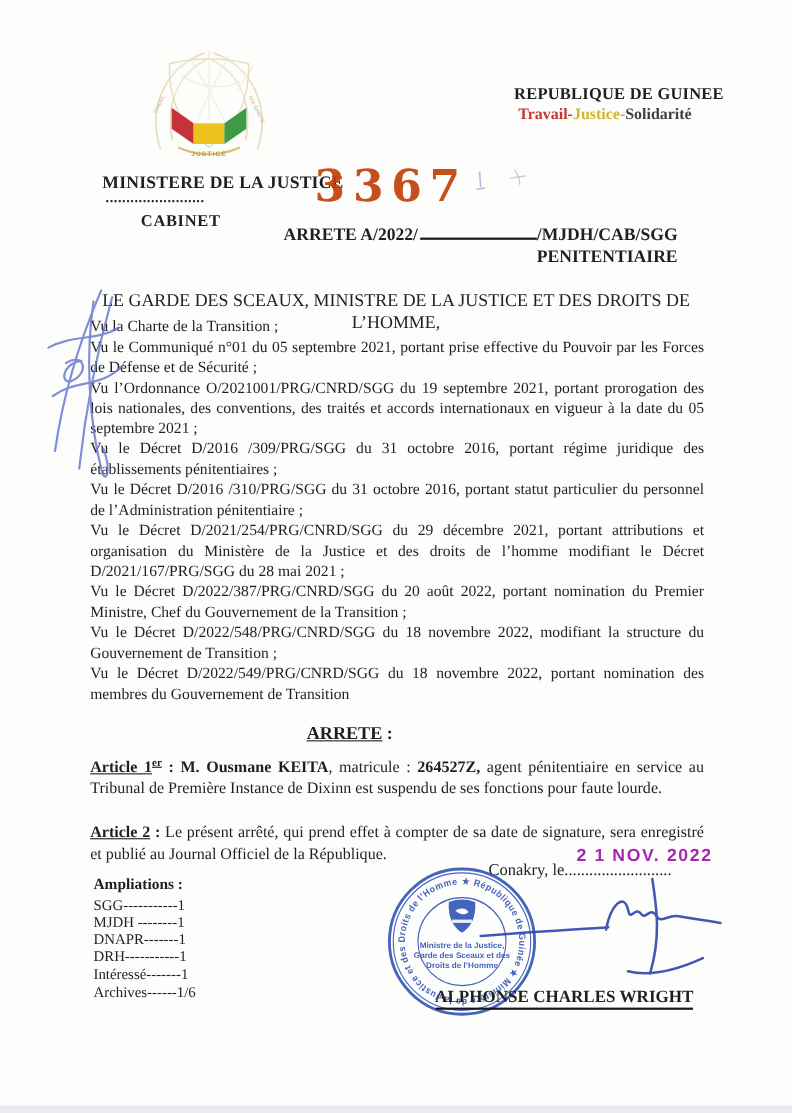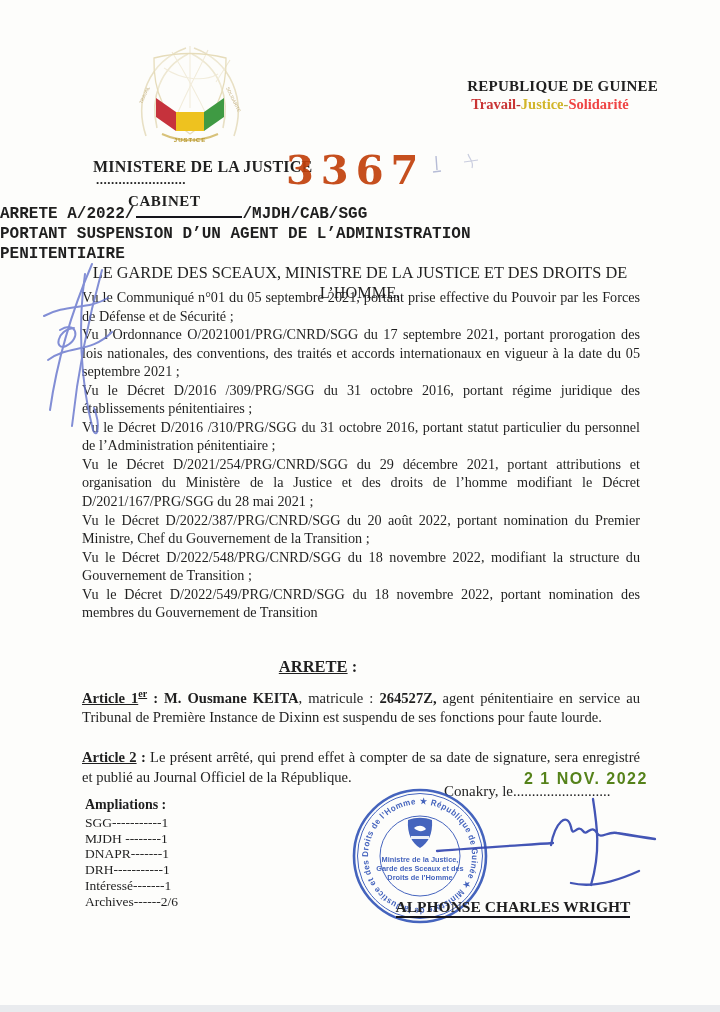--- a/index.html
+++ b/index.html
@@ -16,39 +16,39 @@
   .motto{font-size:14.5px;margin-top:1px;font-weight:bold;}
   .ministry{left:93px;top:158px;font-weight:bold;font-size:16px;letter-spacing:.2px;}
   .hdots{left:96px;top:172px;font-weight:bold;font-size:13px;letter-spacing:.5px;color:#222;}
   .cabinet{left:128px;top:193px;font-weight:bold;font-size:15px;letter-spacing:.6px;}
   .stampnum{
     left:286px;top:146px;font-family:"DejaVu Serif", serif;font-weight:bold;
     font-size:40px;letter-spacing:7px;color:#c2410c;opacity:.92;
   }
   .stray-marks{left:428px;top:150px;width:60px;height:40px;}
   
-  .title-block{left:0;top:203px;width:616px;text-align:left;font-weight:bold;font-size:16px;line-height:20px;font-family:Liberation Mono, monospace;}
+  .title-block{left:0;top:203px;width:616px;text-align:right;font-weight:bold;font-size:16px;line-height:20px;}
   .blank{display:inline-block;width:106px;height:13px;border-bottom:2px solid #15151b;margin:0 0 0 2px;}
   .addressee{left:60px;top:263px;width:600px;text-align:center;font-weight:normal;font-size:16.3px;line-height:19.5px;}
   
   .preamble{left:82px;top:288px;width:558px;font-size:14.2px;line-height:18.55px;text-align:justify;}
   .preamble p{margin:0;}
   .order-line{left:0;top:657px;width:636px;text-align:center;font-weight:bold;font-size:16.5px;}
   .order-line .u{text-decoration:underline;}
   .article{left:82px;width:558px;font-size:14.6px;line-height:19.5px;text-align:justify;}
   .art1{top:684px;}
   .art2{top:748px;font-family:Liberation Serif, serif;}
   .art-label{font-weight:bold;text-decoration:underline;}
   .art-bold{font-weight:bold;}
   sup{font-size:10px;}
   
   .dateline{left:444px;top:783px;font-size:15px;white-space:nowrap;}
   .date-stamp{
     left:524px;top:770px;font-family:"Liberation Sans", sans-serif;font-weight:bold;
-    font-size:16px;letter-spacing:1.5px;color:#4d7c0f;opacity:.95;white-space:nowrap;
+    font-size:16px;letter-spacing:1.5px;color:#a21caf;opacity:.95;white-space:nowrap;
   }
   .ampliations{left:85px;top:797px;font-size:13.5px;line-height:15.8px;}
   .ampliations .amp-label{font-weight:bold;font-size:14px;margin-bottom:2px;}
   .ampliations p{margin:0;}
   .round-stamp{left:350px;top:786px;width:140px;height:140px;opacity:.88;}
   .signature{left:425px;top:793px;width:240px;height:105px;}
   .signer{
     left:378px;top:898px;width:270px;text-align:center;font-weight:bold;font-size:15.5px;
     border-bottom:0;
   }
@@ -83,49 +83,49 @@
     </g>
     <path d="M50 96 C 68 104, 88 104, 106 96" stroke="#d8c27a" stroke-width="2" fill="none"></path>
     <text x="78" y="104" text-anchor="middle" font-family="Liberation Sans, sans-serif" font-size="6" font-weight="bold" fill="#b99a33" letter-spacing="1">JUSTICE</text>
     <text x="30" y="66" font-family="Liberation Sans, sans-serif" font-size="4.6" fill="#c5b282" transform="rotate(-64 30 66)">TRAVAIL</text>
     <text x="114" y="50" font-family="Liberation Sans, sans-serif" font-size="4.6" fill="#c5b282" transform="rotate(64 114 50)">SOLIDARITE</text>
   </svg>
 
   <div class="abs republic">
     <div class="rep-title">REPUBLIQUE DE GUINEE</div>
     <div class="motto">
-      <span style="color:#c93434">Travail</span><span style="color:#b03030">-</span><span style="color:#d2b52a">Justice</span><span style="color:#b9ae3c">-</span><span style="color:#ef4444">Solidarité</span>
+      <span style="color:#c93434">Travail</span><span style="color:#b03030">-</span><span style="color:#d2b52a">Justice</span><span style="color:#b9ae3c">-</span><span style="color:#404040">Solidarité</span>
     </div>
   </div>
 
   <div class="abs ministry">MINISTERE DE LA JUSTICE</div>
   <div class="abs hdots">........................</div>
   <div class="abs cabinet">CABINET</div>
   <div class="abs stampnum">3367</div>
 
   <svg class="abs stray-marks" viewBox="0 0 60 40">
     <path d="M8 6 L 9 20 M5 22 L 13 21" stroke="#7b86b8" stroke-width="1.4" fill="none" opacity=".55"></path>
     <path d="M40 4 C 42 10, 46 12, 44 18 M36 12 L 50 10" stroke="#8a93bd" stroke-width="1.2" fill="none" opacity=".45"></path>
   </svg>
 
   <div class="abs title-block">
     <div><span>ARRETE A/2022/</span><span class="blank"></span><span>/MJDH/CAB/SGG</span></div>
-    <div>PORTANT SUSPENSION D’UN AGENT DE L’ADMINISTRATION</div>
     <div>PENITENTIAIRE</div>
   </div>
 
   <div class="abs addressee">LE GARDE DES SCEAUX, MINISTRE DE LA JUSTICE ET DES DROITS DE L’HOMME,</div>
 
   <div class="abs preamble">
 
+      <p class="vu">Vu la Charte de la Transition ;</p>
 
 
       <p class="vu">Vu le Communiqué n°01 du 05 septembre 2021, portant prise effective du Pouvoir par les Forces de Défense et de Sécurité ;</p>
 
-      <p class="vu">Vu l’Ordonnance O/2021001/PRG/CNRD/SGG du 17 septembre 2021, portant prorogation des lois nationales, des conventions, des traités et accords internationaux en vigueur à la date du 05 septembre 2021 ;</p>
+      <p class="vu">Vu l’Ordonnance O/2021001/PRG/CNRD/SGG du 19 septembre 2021, portant prorogation des lois nationales, des conventions, des traités et accords internationaux en vigueur à la date du 05 septembre 2021 ;</p>
 
       <p class="vu">Vu le Décret D/2016 /309/PRG/SGG du 31 octobre 2016, portant régime juridique des établissements pénitentiaires ;</p>
 
       <p class="vu">Vu le Décret D/2016 /310/PRG/SGG du 31 octobre 2016, portant statut particulier du personnel de l’Administration pénitentiaire ;</p>
 
       <p class="vu">Vu le Décret D/2021/254/PRG/CNRD/SGG du 29 décembre 2021, portant attributions et organisation du Ministère de la Justice et des droits de l’homme modifiant le Décret D/2021/167/PRG/SGG du 28 mai 2021 ;</p>
 
       <p class="vu">Vu le Décret D/2022/387/PRG/CNRD/SGG du 20 août 2022, portant nomination du Premier Ministre, Chef du Gouvernement de la Transition ;</p>
 
       <p class="vu">Vu le Décret D/2022/548/PRG/CNRD/SGG du 18 novembre 2022, modifiant la structure du Gouvernement de Transition ;</p>
@@ -155,21 +155,21 @@
         <p>SGG-----------1</p>
 
         <p>MJDH --------1</p>
 
         <p>DNAPR-------1</p>
 
         <p>DRH-----------1</p>
 
         <p>Intéressé-------1</p>
 
-        <p>Archives------2/6</p>
+        <p>Archives------1/6</p>
       </div>
   </div>
 
   <svg class="abs round-stamp" viewBox="0 0 140 140">
     <defs>
       <path id="ringPath" d="M 70,18 a 52,52 0 1,1 -0.01,0 z" fill="none"></path>
     </defs>
     <circle cx="70" cy="70" r="66" fill="none" stroke="#2c4fb5" stroke-width="2.6"></circle>
     <circle cx="70" cy="70" r="62.5" fill="none" stroke="#2c4fb5" stroke-width="1"></circle>
     <circle cx="70" cy="70" r="40" fill="none" stroke="#2c4fb5" stroke-width="1"></circle>

